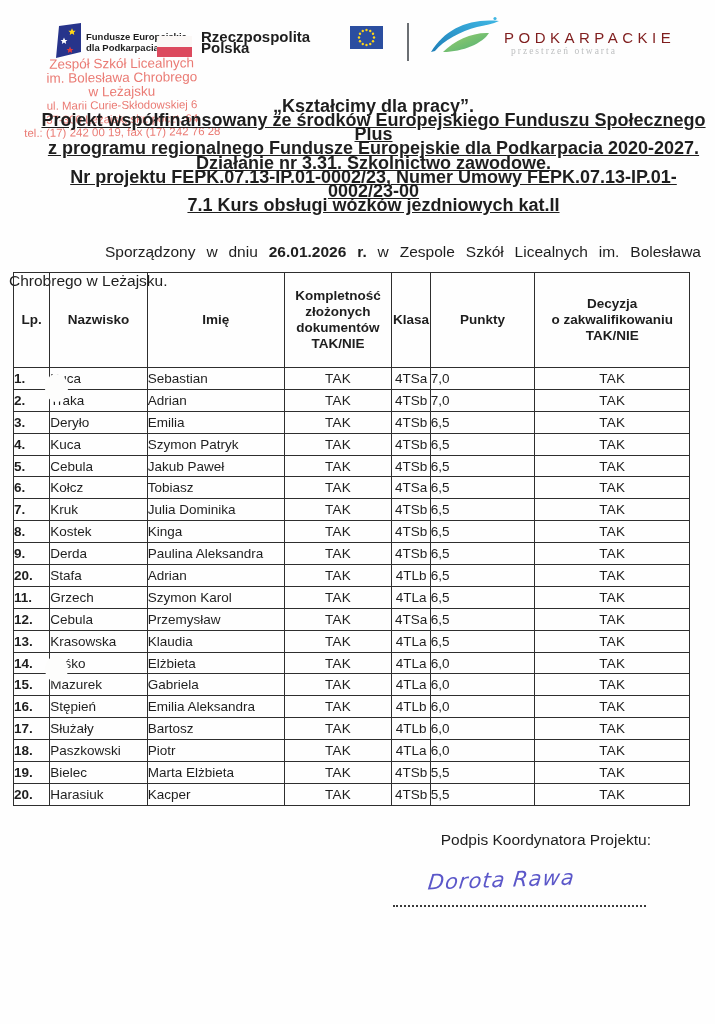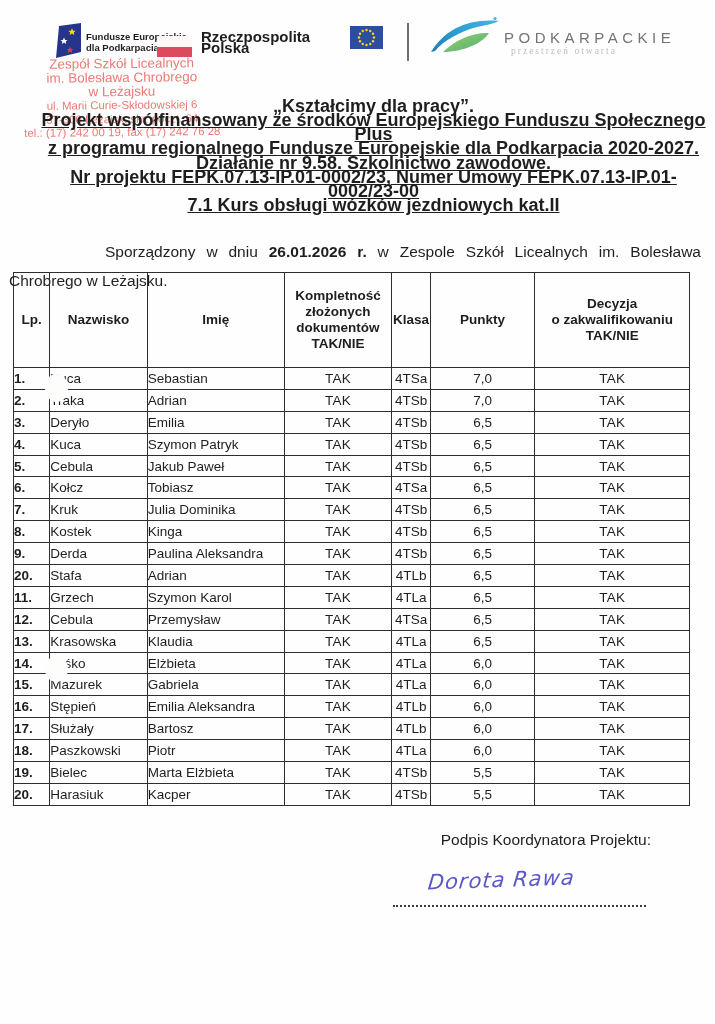--- a/index.html
+++ b/index.html
@@ -13,21 +13,21 @@
   .logo-fe-flag { position:absolute; left:54px; top:22px; }
   .logo-fe-text { position:absolute; left:86px; top:31px; font-size:9.5px; font-weight:bold; line-height:11px; white-space:pre-line; }
   .logo-pl-flag { position:absolute; left:157px; top:36px; width:35px; height:21px; }
   .logo-pl-flag .w { height:50%; background:#fbf8f6; }
   .logo-pl-flag .r { height:50%; background:#dc4a5e; }
   .logo-pl-text { position:absolute; left:201px; top:31px; font-size:15px; font-weight:bold; line-height:11px; white-space:pre-line; }
   .logo-eu-text { position:absolute; left:248px; top:31px; width:96px; font-size:9.5px; font-weight:bold; line-height:11px; text-align:right; white-space:pre-line; }
   .logo-eu-flag { position:absolute; left:350px; top:26px; }
   .logo-divider { position:absolute; left:407px; top:23px; width:2px; height:38px; background:#6b6f73; }
   .logo-pk-swoosh { position:absolute; left:429px; top:15px; }
-  .logo-pk-name { position:absolute; left:504px; top:29px; font-size:15px; letter-spacing:4.5px; color:#737373; }
+  .logo-pk-name { position:absolute; left:504px; top:29px; font-size:15px; letter-spacing:4.5px; color:#7f1d1d; }
   .logo-pk-tagline { position:absolute; left:511px; top:46px; font-size:9.5px; letter-spacing:2px; color:#bdbfc0;font-family:Liberation Serif, serif; }
   
   .stamp {
     position:absolute; left:6px; top:57px; width:232px; text-align:center;
     color:#e9726b; z-index:1; transform:rotate(-0.6deg); opacity:.93;
   }
   .stamp .big { font-size:13.5px; line-height:14px; }
   .stamp .small { font-size:11.5px; line-height:13.5px; }
   
   .doc-header { position:absolute; left:38px; right:6px; top:84px; text-align:center; z-index:2; font-weight:bold; }
@@ -44,21 +44,21 @@
   table.qual { position:absolute; left:13px; top:272px; width:677px; border-collapse:collapse; z-index:2; table-layout:fixed; }
   table.qual th, table.qual td { border:1.4px solid #2e2e2e; padding:0; overflow:hidden; }
   table.qual th { height:94px; font-size:13.5px; line-height:16px; white-space:pre-line; font-weight:bold; text-align:center; vertical-align:middle; }
   table.qual td { height:20.9px; font-size:13.5px; vertical-align:middle; }
   .col-lp { width:35px; } .col-nazwisko { width:94px; } .col-imie { width:132px; }
   .col-dokumenty { width:104px; } .col-klasa { width:37px; } .col-punkty { width:101px; } .col-decyzja { width:149px; }
   td.col-lp { font-weight:bold; padding-left:5px; text-align:left; }
   td.col-nazwisko, td.col-imie { padding-left:8px; text-align:left; font-size:13.5px; }
   td.col-dokumenty, td.col-decyzja { text-align:center; font-size:14px; letter-spacing:0.3px; }
   td.col-klasa { text-align:center; font-size:12.5px; }
-  td.col-punkty { text-align:center; font-size:13.5px; }
+  td.col-punkty { text-align:left; font-size:13.5px; }
   
   .blob { position:absolute; background:#fdfdfc; border-radius:50%; z-index:3; }
   .blob1 { left:45px; top:374px; width:23px; height:28px; }
   .blob2 { left:45px; top:656px; width:23px; height:26px; }
   
   .podpis-label { position:absolute; right:64px; top:831px; font-size:15.5px; z-index:2; }
   .signature {
     position:absolute; left:428px; top:868px; z-index:2;
     font-family:"DejaVu Sans", sans-serif; font-style:italic;
     font-size:21px; color:#5b57c9; transform:rotate(-2deg) skewX(-8deg);
@@ -137,21 +137,21 @@
     <div class="big">w Leżajsku</div>
     <div class="small">ul. Marii Curie-Skłodowskiej 6</div>
     <div class="small">37-300 Leżajsk, skr. poczt. 64</div>
     <div class="small">tel.: (17) 242 00 19, fax (17) 242 76 28</div>
   </div>
 
   <div class="doc-header">
     <div class="doc-sub">„Kształcimy dla pracy”.</div>
     <div class="doc-line">Projekt współfinansowany ze środków Europejskiego Funduszu Społecznego Plus</div>
     <div class="doc-line">z programu regionalnego Fundusze Europejskie dla Podkarpacia 2020-2027.</div>
-    <div class="doc-line">Działanie nr 9.58. Szkolnictwo zawodowe.</div>
+    <div class="doc-line">Działanie nr 3.31. Szkolnictwo zawodowe.</div>
     <div class="doc-line">Nr projektu  FEPK.07.13-IP.01-0002/23, Numer Umowy FEPK.07.13-IP.01-0002/23-00</div>
     <div class="doc-line">7.1 Kurs obsługi wózków jezdniowych kat.II</div>
   </div>
 
   <p class="intro"><span>Sporządzony w dniu </span><span class="date">26.01.2026 r.</span><span> w Zespole Szkół Licealnych im. Bolesława Chrobrego w Leżajsku.</span></p>
 
   <table class="qual">
     <colgroup>
       <col class="col-lp">
         <col class="col-nazwisko">

